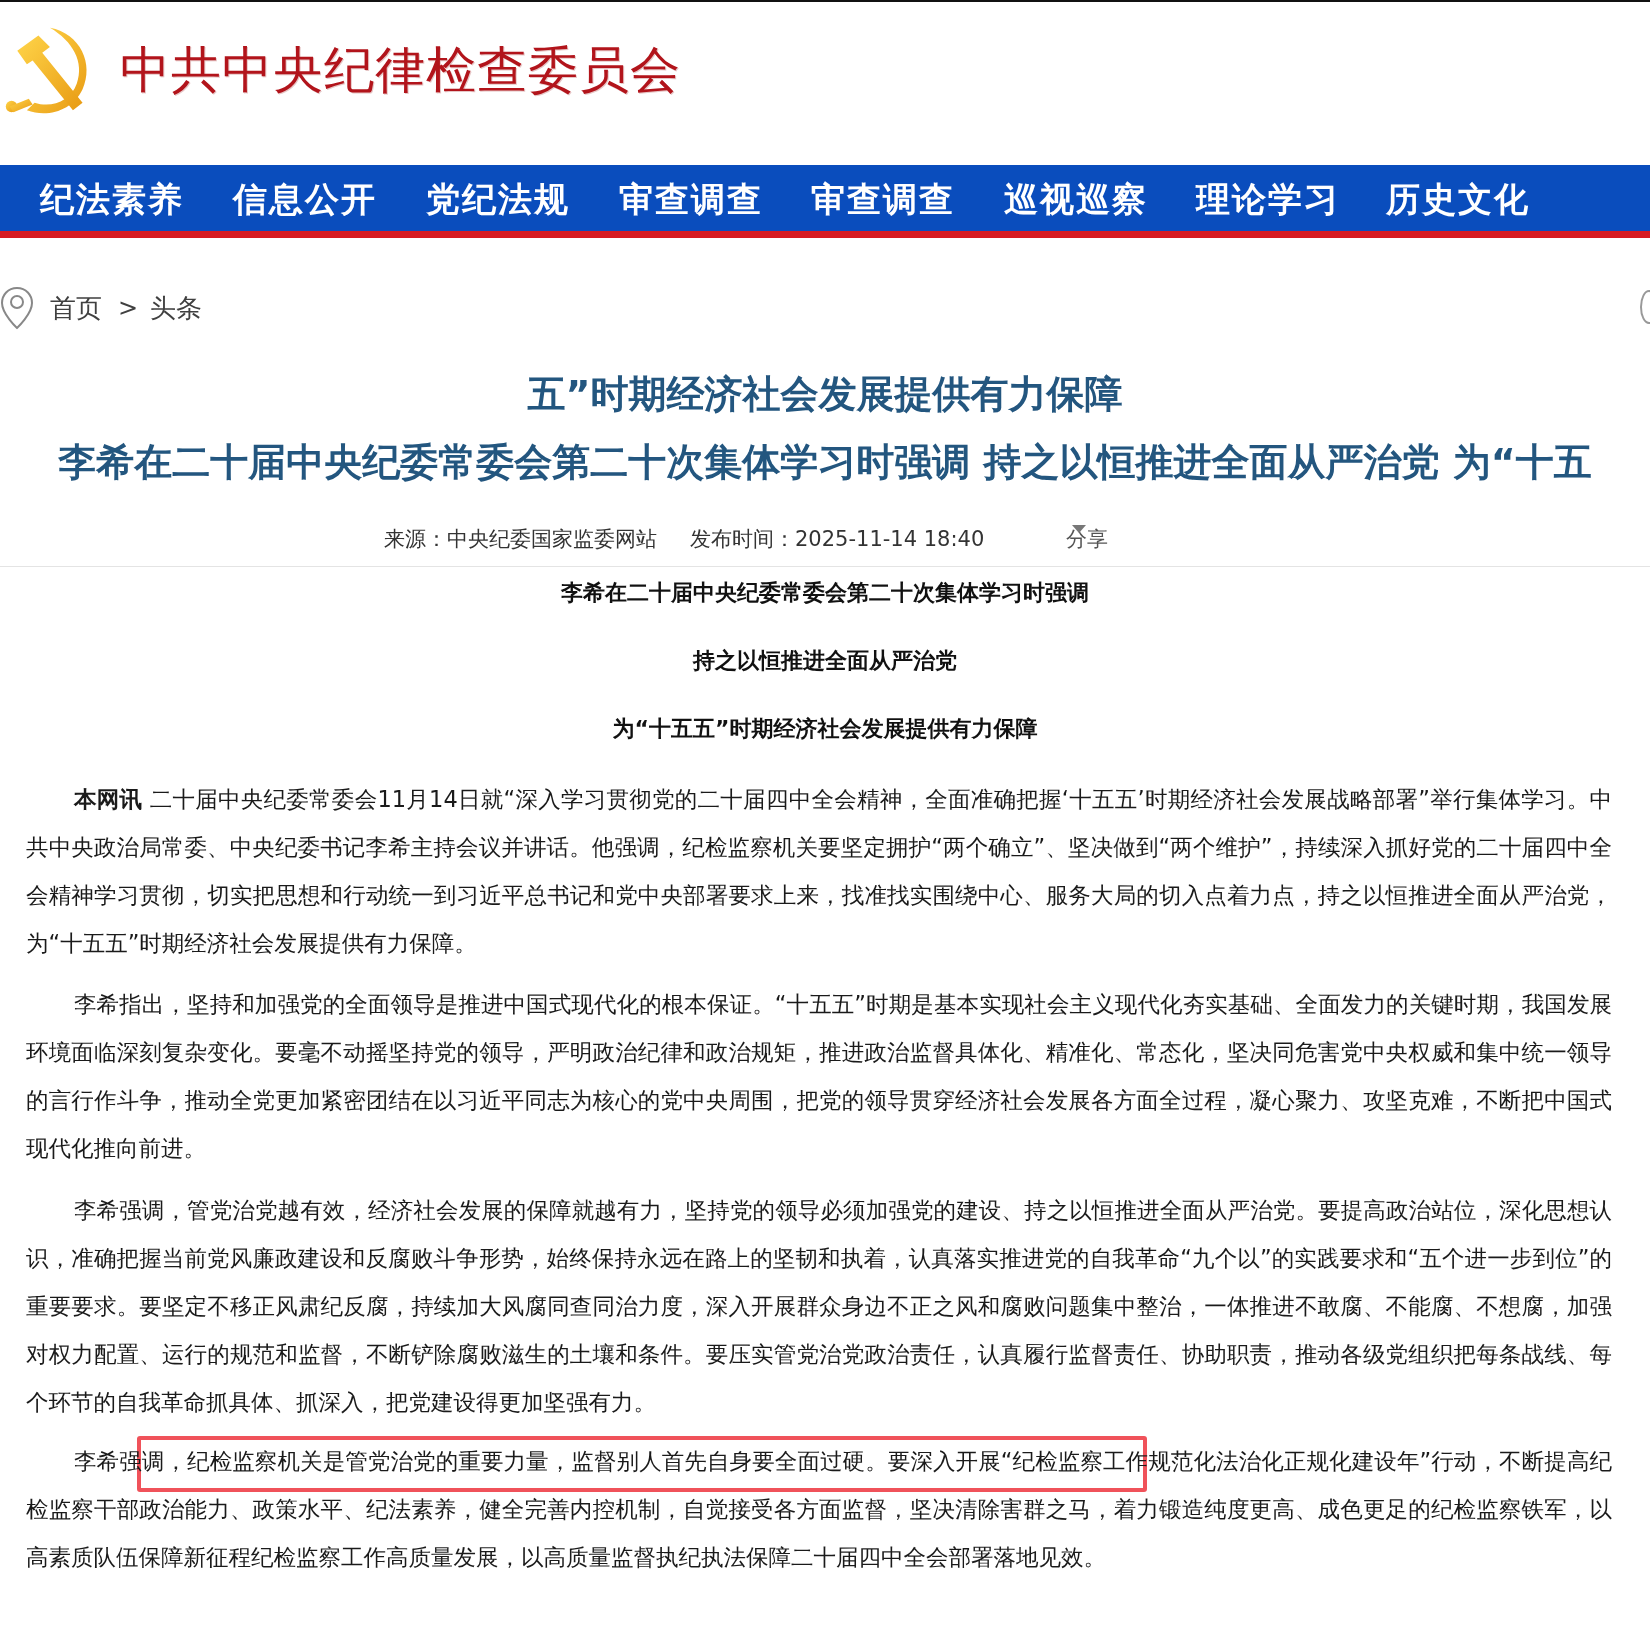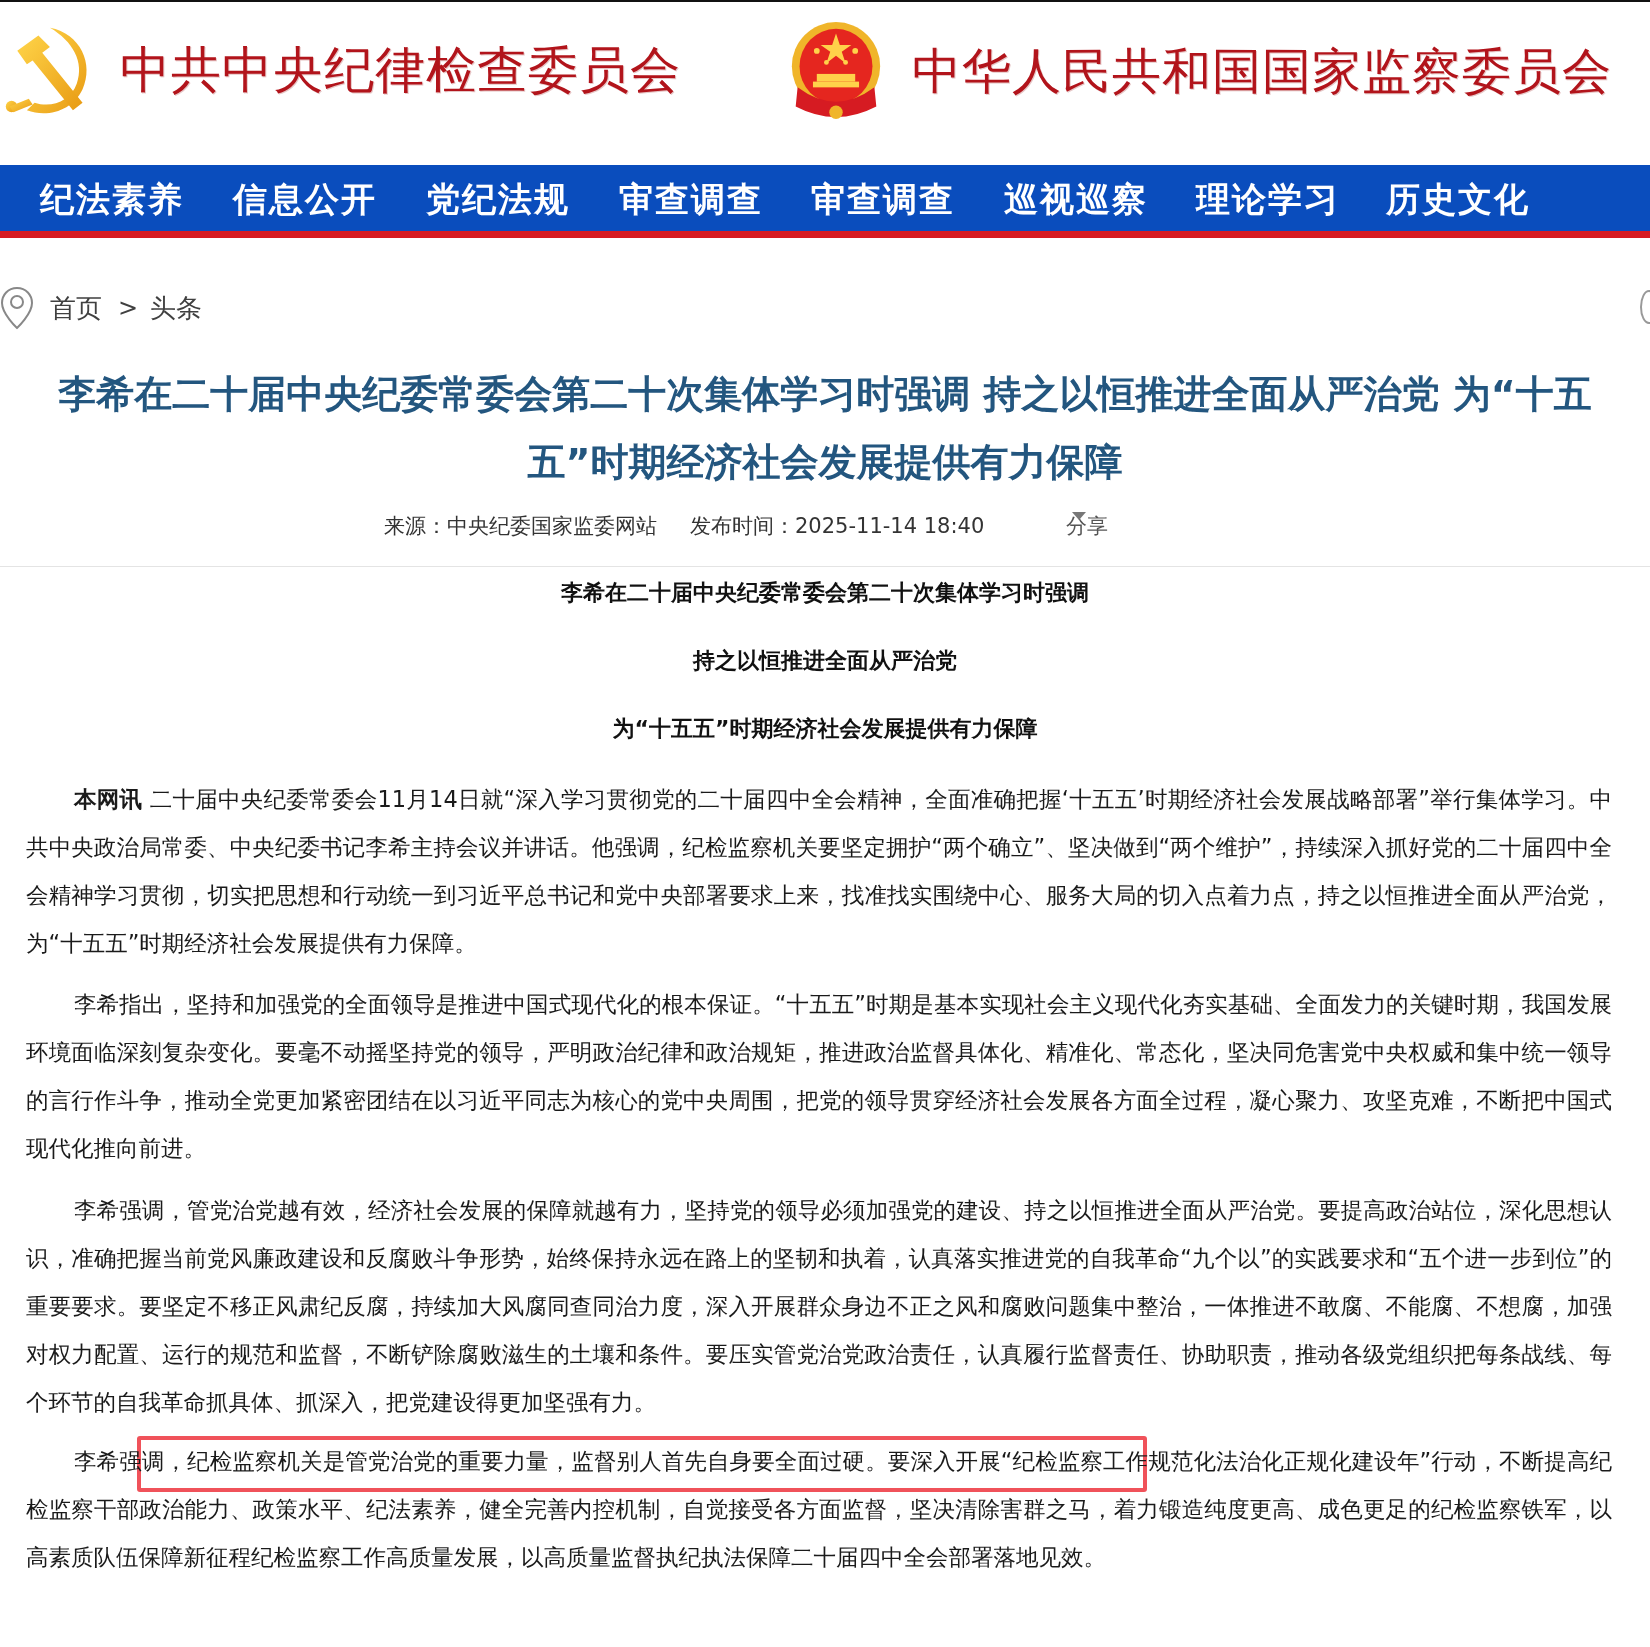--- a/index.html
+++ b/index.html
@@ -43,21 +43,21 @@
   .right-edge-icon { position: absolute; right: -8px; top: 290px; width: 14px; height: 30px; border-radius: 50%; border: 2px solid #999; }
 
   
   .article-title {
     position: absolute; left: 20px; top: 360px; width: 1610px;
     text-align: center; color: #23567f; font-weight: bold;
     font-size: 38px; line-height: 68px; letter-spacing: 0px;
   }
 
   
-  .meta { position: absolute; top: 512px; left: 0; width: 1650px; height: 30px; font-size: 21px; color: #333; }
+  .meta { position: absolute; top: 525px; left: 0; width: 1650px; height: 30px; font-size: 21px; color: #333; }
   .meta span { position: absolute; white-space: nowrap; }
   .share { cursor: pointer; color: #555; }
   .share .caret {
     display: inline-block; width: 0; height: 0; border-left: 7px solid transparent;
     border-right: 7px solid transparent; border-top: 8px solid #777; margin-left: 6px; vertical-align: middle;
   }
   .divider { position: absolute; left: 0; top: 566px; width: 1650px; height: 1px; background: #e4e4e4; }
 
   
   .subhead {
@@ -90,36 +90,20 @@
         </linearGradient>
       </defs>
       <path d="M52 6 C84 12 98 44 86 70 C76 92 50 100 28 92 L36 84 C54 90 74 82 80 64 C88 42 76 20 52 6 Z" fill="url(#gold)"></path>
       <path d="M18 30 L40 14 L52 26 L44 32 L86 84 L76 92 L34 40 L28 44 Z" fill="url(#gold)"></path>
       <circle cx="12" cy="88" r="6" fill="url(#gold)"></circle>
       <path d="M10 88 L30 80 L34 86 L14 94 Z" fill="url(#gold)"></path>
     </svg>
     <span class="brand-title">中共中央纪律检查委员会</span>
   </div>
 
-  <div class="brand brand-right">
-    <svg width="96" height="104" viewBox="0 0 100 108">
-      <ellipse cx="50" cy="48" rx="46" ry="46" fill="#f0b52a"></ellipse>
-      <ellipse cx="50" cy="48" rx="38" ry="39" fill="#e5261f"></ellipse>
-      <polygon points="50,14 54,26 66,26 56,33 60,45 50,37 40,45 44,33 34,26 46,26" fill="#ffd24a"></polygon>
-      <circle cx="30" cy="32" r="3" fill="#ffd24a"></circle>
-      <circle cx="70" cy="32" r="3" fill="#ffd24a"></circle>
-      <circle cx="40" cy="44" r="2.5" fill="#ffd24a"></circle>
-      <circle cx="60" cy="44" r="2.5" fill="#ffd24a"></circle>
-      <rect x="30" y="56" width="40" height="8" fill="#ffd24a"></rect>
-      <rect x="26" y="64" width="48" height="6" fill="#ffd24a"></rect>
-      <path d="M10 70 Q50 100 90 70 L92 90 Q50 112 8 90 Z" fill="#d61b22"></path>
-      <circle cx="50" cy="96" r="7" fill="#f0b52a"></circle>
-    </svg>
-    <span class="brand-title">中华人民共和国国家监察委员会</span>
-  </div>
 </div>
 
 <div class="nav">
   <span class="nav-item" style="left:40px">纪法素养</span>
   <span class="nav-item" style="left:233px">信息公开</span>
   <span class="nav-item" style="left:426px">党纪法规</span>
   <span class="nav-item" style="left:619px">审查调查</span>
   <span class="nav-item" style="left:811px">审查调查</span>
   <span class="nav-item" style="left:1004px">巡视巡察</span>
   <span class="nav-item" style="left:1196px">理论学习</span>
@@ -132,22 +116,22 @@
     <path d="M17 2 C8 2 2 9 2 17 C2 28 17 42 17 42 C17 42 32 28 32 17 C32 9 26 2 17 2 Z" fill="none" stroke="#888" stroke-width="2"></path>
     <circle cx="17" cy="16" r="6" fill="none" stroke="#888" stroke-width="2"></circle>
   </svg>
   <span>首页</span>
   <span class="sep">&gt;</span>
   <span>头条</span>
 </div>
 <div class="right-edge-icon"></div>
 
 <div class="article-title">
+  <div>五”时期经济社会发展提供有力保障</div>
   <div>李希在二十届中央纪委常委会第二十次集体学习时强调 持之以恒推进全面从严治党 为“十五</div>
-  <div>五”时期经济社会发展提供有力保障</div>
 </div>
 
 <div class="meta">
   <span style="left:384px">来源：中央纪委国家监委网站</span>
   <span style="left:690px">发布时间：2025-11-14 18:40</span>
   <span class="share" style="left:1066px">
     <span>分享</span>
       <span class="caret"></span>
   </span>
 </div>

